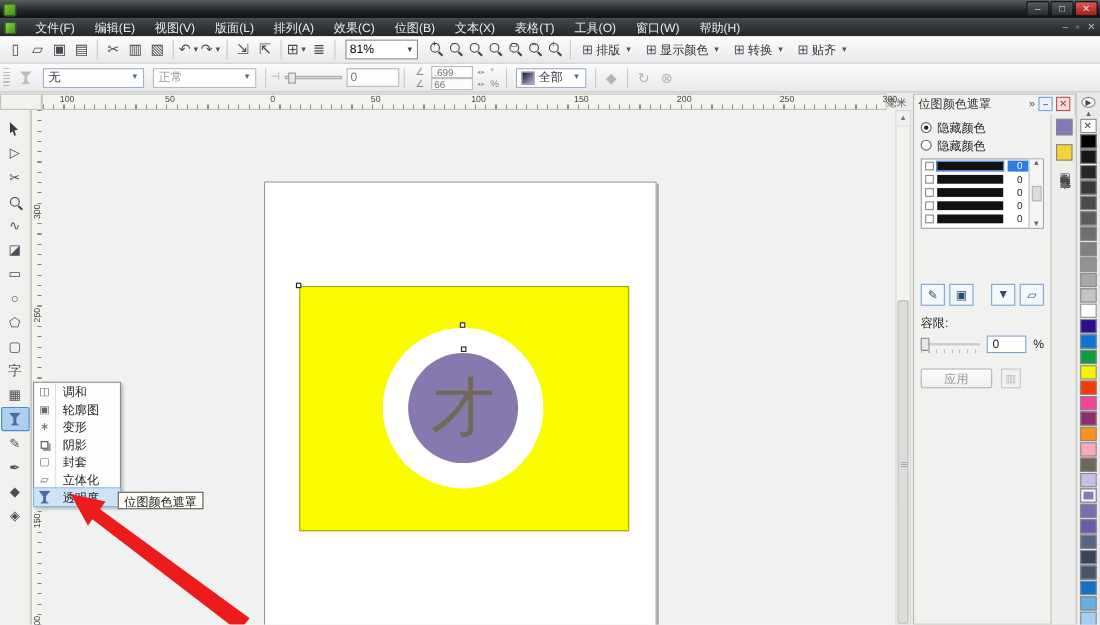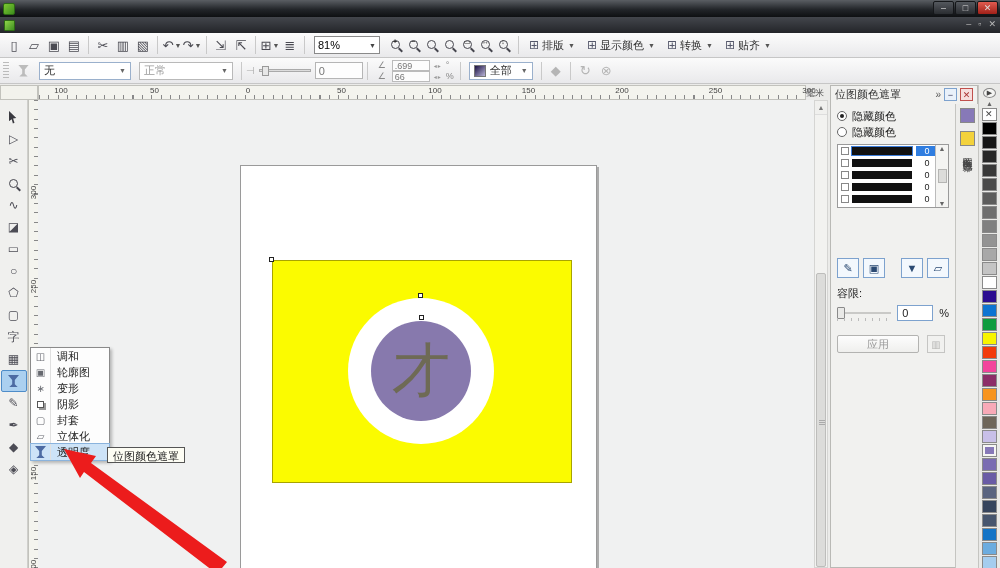--- a/index.html
+++ b/index.html
@@ -133,21 +133,21 @@
   .dk-tool { width:22px; height:20px; border:1px solid #7da2ce; background:#f3f8fd; display:flex; align-items:center; justify-content:center; font-size:11px; color:#2b4a73; }
   .dk-tool.g2 { margin-left:12px; }
   .tol-label { margin-top:8px; color:#222; }
   .tol-row { display:flex; align-items:center; margin-top:4px; gap:6px; }
   .tol-track { width:58px; height:2px; background:#c9c9c7; position:relative; }
   .tol-track::after { content:""; position:absolute; left:0; top:6px; width:100%; height:3px;
     background: repeating-linear-gradient(90deg,#bbb 0 1px, transparent 1px 7px); }
   .tol-thumb { position:absolute; left:0; top:-5px; width:8px; height:12px; background:#e9e9e7; border:1px solid #8a8a8a; border-radius:1px; }
   .tol-box { width:38px; height:16px; border:1px solid #7da2ce; background:#fff; color:#222; padding-left:4px; display:flex; align-items:center; }
   .apply-row { display:flex; align-items:center; margin-top:14px; gap:8px; }
-  .apply-btn { width:82px; height:18px; border:1px solid #b3b3b1; border-radius:2px; background:linear-gradient(#fdfdfd,#efefed);
+  .apply-btn { width:65px; height:18px; border:1px solid #b3b3b1; border-radius:2px; background:linear-gradient(#fdfdfd,#efefed);
     color:#9a9a9a; display:flex; align-items:center; justify-content:center; }
   .trash-btn { width:18px; height:18px; border:1px solid #c5c5c3; color:#b5b5b3; display:flex; align-items:center; justify-content:center; font-size:10px; }
 
   
   .dk-tabs { position:absolute; left:124px; top:18px; width:23px; height:464px; border-left:1px solid #c5c5c1; background:#ededeb;
     display:flex; flex-direction:column; align-items:center; padding-top:4px; }
   .dk-tab-swatch { width:15px; height:15px; border:1px solid #888; }
   .vtext { writing-mode:vertical-rl; font-size:10px; color:#444; margin:3px 0; letter-spacing:1px; }
   .dk-tab-x { margin-top:6px; color:#777; font-size:10px; }
 
@@ -174,20 +174,34 @@
     <span class="app-icon"></span>
     <span class="win-btns">
       <span class="win-btn">–</span>
       <span class="win-btn">□</span>
       <span class="win-btn close">✕</span>
     </span>
   </div>
 
   <div class="menubar">
     <span class="menu-doc-icon"></span>
+    <span id="menu-items" style="display:flex;">
+        <span class="menu-item">文件(F)</span>
+        <span class="menu-item">编辑(E)</span>
+        <span class="menu-item">视图(V)</span>
+        <span class="menu-item">版面(L)</span>
+        <span class="menu-item">排列(A)</span>
+        <span class="menu-item">效果(C)</span>
+        <span class="menu-item">位图(B)</span>
+        <span class="menu-item">文本(X)</span>
+        <span class="menu-item">表格(T)</span>
+        <span class="menu-item">工具(O)</span>
+        <span class="menu-item">窗口(W)</span>
+        <span class="menu-item">帮助(H)</span>
+      </span>
     <span class="doc-controls" id="doc-controls">
         <span>–</span>
         <span>▫</span>
         <span>✕</span>
       </span>
   </div>
 
   <div class="toolbar">
     <span id="tb-icons" style="display:flex;align-items:center;">
         <span class="tbtn">▯</span>

